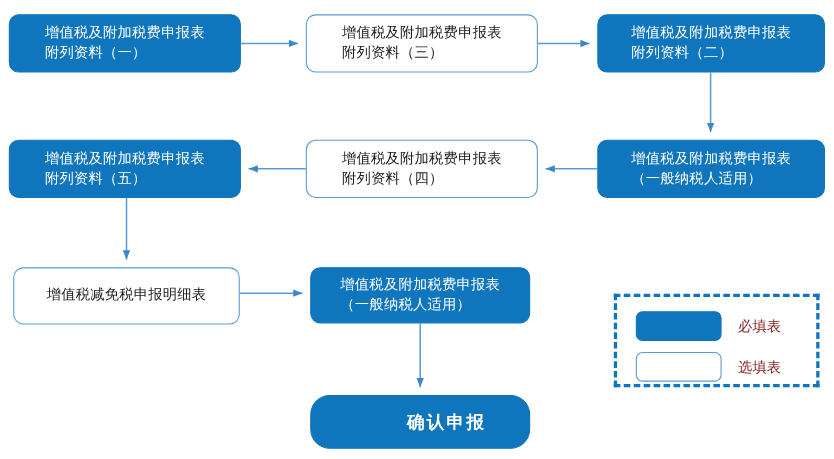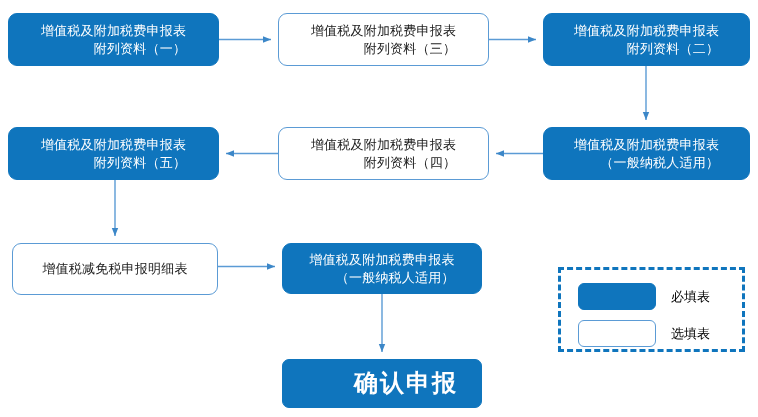--- a/index.html
+++ b/index.html
@@ -20,42 +20,42 @@
     top: 0;
     width: 758px;
     height: 417px;
   }
   .node {
     position: absolute;
     box-sizing: border-box;
     display: flex;
     align-items: center;
     justify-content: center;
-    text-align: right;
+    text-align: left;
     line-height: 1.35;
     font-size: 13px;
     letter-spacing: 0.2px;
     white-space: pre-line;
     border-radius: 9px;
   }
   .node.filled {
     background: #0F75BD;
     color: #ffffff;
     border: 1px solid #0F75BD;
   }
   .node.outline {
     background: #ffffff;
     color: #1a1a1a;
     border: 1.2px solid #5B9BD5;
   }
   .node.submit {
-    font-size: 24px;
+    font-size: 16px;
     font-weight: bold;
     letter-spacing: 2px;
-    border-radius: 7px;
+    border-radius: 18px;
     padding-left: 48px;
   }
   .legend-box {
     position: absolute;
     box-sizing: border-box;
     border: 3px dashed #0F75BD;
     background: transparent;
   }
   .legend-swatch {
     position: absolute;
@@ -66,21 +66,21 @@
     background: #0F75BD;
     border: 1px solid #0F75BD;
   }
   .legend-swatch.outline {
     background: #ffffff;
     border: 1.2px solid #5B9BD5;
   }
   .legend-label {
     position: absolute;
     font-size: 13px;
-    color: #000000;
+    color: #7f1d1d;
     display: flex;
     align-items: center;
     white-space: nowrap;
   }
 </style>
 </head>
 <body>
 
 <svg id="canvas" width="758" height="417" viewBox="0 0 758 417" xmlns="http://www.w3.org/2000/svg">
   <defs>

